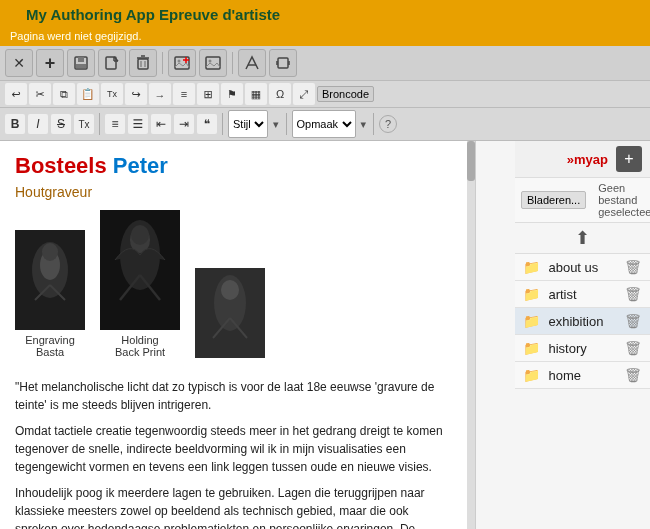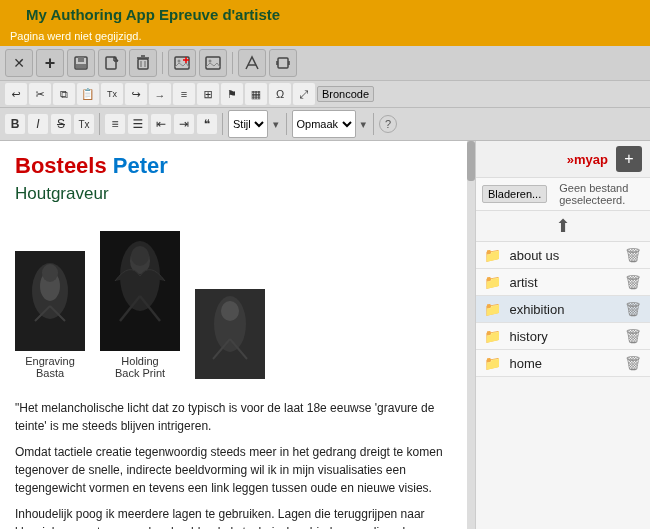--- a/index.html
+++ b/index.html
@@ -122,23 +122,23 @@
 
     #editor-area h1 {
       font-size: 22px;
       font-weight: bold;
       margin-bottom: 5px;
     }
     #editor-area h1 .last-name { color: #cc0000; }
     #editor-area h1 .first-name { color: #0077cc; }
 
     .subtitle {
-      font-size: 17px;
-      color: #14532d;
-      margin-bottom: 27px;
+      font-size: 14px;
+      color: #a16207;
+      margin-bottom: 10px;
     }
 
     .images-row {
       display: flex;
       gap: 15px;
       margin-bottom: 20px;
       align-items: flex-end;
     }
     .img-item {
       display: flex;
@@ -179,20 +179,21 @@
     #editor-area::-webkit-scrollbar-thumb { background: #aaa; }
 
     
     #sidebar {
       width: 175px;
       background: #f5f5f5;
       border-left: 1px solid #ccc;
       display: flex;
       flex-direction: column;
       overflow: hidden;
+      padding-left: 39px;
     }
 
     #sidebar-top {
       display: flex;
       justify-content: flex-end;
       align-items: center;
       padding: 5px 8px;
       background: #f0f0f0;
       border-bottom: 1px solid #ddd;
     }

